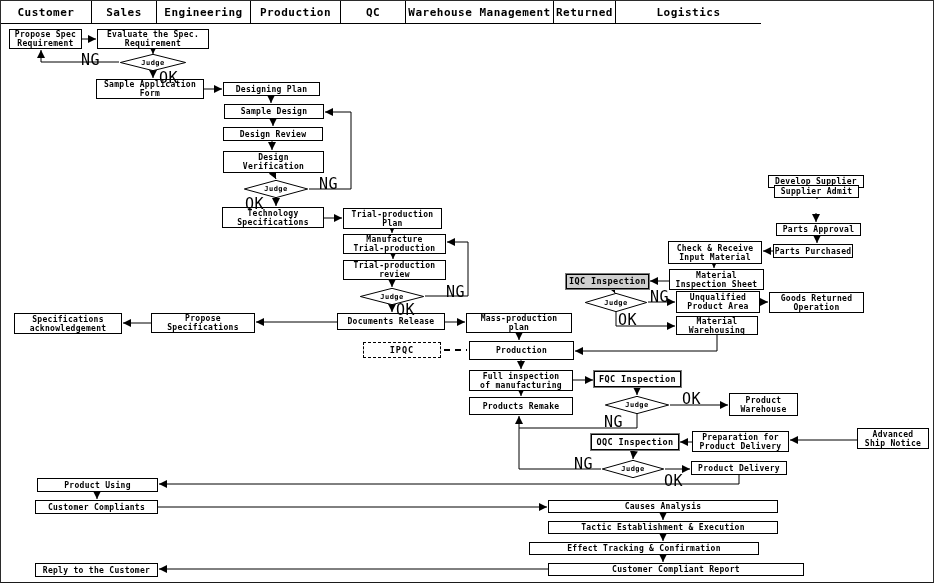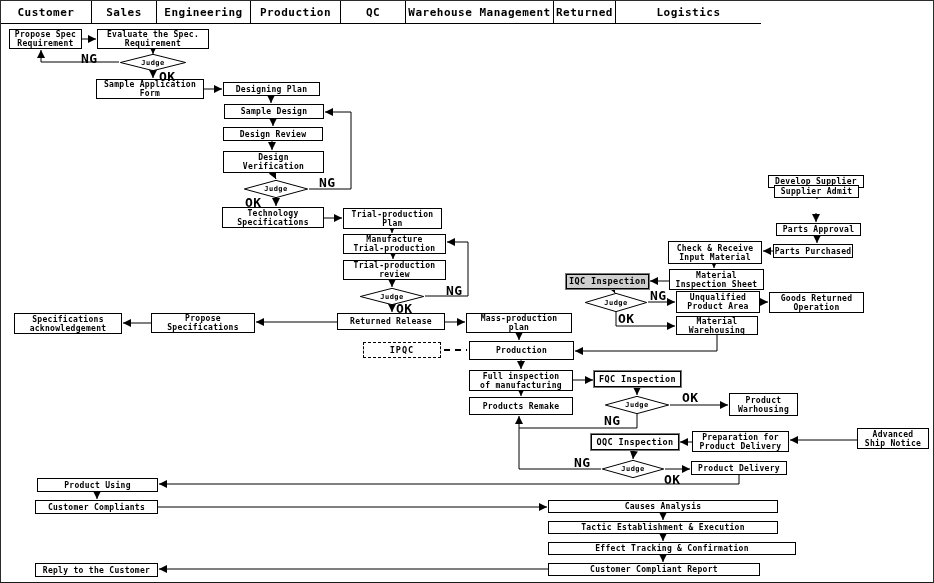--- a/index.html
+++ b/index.html
@@ -35,21 +35,21 @@
   .diamond{position:absolute;z-index:2;}
   .diamond svg{position:absolute;left:0;top:0;width:100%;height:100%;}
   .diamond polygon{fill:#fff;stroke:#000;vector-effect:non-scaling-stroke;}
   .diamond span{
     position:absolute;left:0;top:0;width:100%;height:100%;
     display:flex;align-items:center;justify-content:center;
     font-weight:bold;font-size:7px;letter-spacing:0.5px;
   }
   
   .elabel{
-    position:absolute;z-index:2;font-weight:bold;font-size:13px;letter-spacing:0.5px;
+    position:absolute;z-index:2;font-weight:normal;font-size:15px;letter-spacing:0.5px;
     background:transparent;color:#000;
   }
 </style>
 </head>
 <body>
 
 <div id="canvas">
 
   <div id="header">
     <div class="hcell" style="width:91px">Customer</div>
@@ -133,35 +133,35 @@
   <div class="b" style="left:222px;top:150px;width:101px;height:22px">Design
 Verification</div>
   <div class="b" style="left:221px;top:206px;width:102px;height:21px">Technology
 Specifications</div>
   <div class="b" style="left:342px;top:207px;width:99px;height:21px">Trial-production
 Plan</div>
   <div class="b" style="left:342px;top:233px;width:103px;height:20px">Manufacture
 Trial-production</div>
   <div class="b" style="left:342px;top:259px;width:103px;height:20px">Trial-production
 review</div>
-  <div class="b" style="left:336px;top:312px;width:108px;height:17px">Returned Release</div>
+  <div class="b" style="left:336px;top:312px;width:108px;height:17px">Documents Release</div>
   <div class="b" style="left:150px;top:312px;width:104px;height:20px">Propose
 Specifications</div>
   <div class="b" style="left:13px;top:312px;width:108px;height:21px">Specifications
 acknowledgement</div>
   <div class="b" style="left:465px;top:312px;width:106px;height:20px">Mass-production
 plan</div>
   <div class="b qc dashed" style="left:362px;top:341px;width:78px;height:16px">IPQC</div>
   <div class="b" style="left:468px;top:340px;width:105px;height:19px">Production</div>
   <div class="b" style="left:468px;top:369px;width:104px;height:21px">Full inspection
 of manufacturing</div>
   <div class="b qc" style="left:593px;top:370px;width:87px;height:16px">FQC Inspection</div>
   <div class="b" style="left:468px;top:396px;width:104px;height:18px">Products Remake</div>
   <div class="b" style="left:728px;top:392px;width:69px;height:23px">Product
-Warhousing</div>
+Warehouse</div>
   <div class="b" style="left:767px;top:174px;width:96px;height:13px">Develop Supplier</div>
   <div class="b" style="left:773px;top:184px;width:85px;height:13px">Supplier Admit</div>
   <div class="b" style="left:775px;top:222px;width:85px;height:13px">Parts Approval</div>
   <div class="b" style="left:772px;top:243px;width:80px;height:14px">Parts Purchased</div>
   <div class="b" style="left:667px;top:240px;width:94px;height:23px">Check &amp; Receive
 Input Material</div>
   <div class="b" style="left:668px;top:268px;width:95px;height:21px">Material
 Inspection Sheet</div>
   <div class="b qc gray" style="left:565px;top:273px;width:83px;height:15px">IQC Inspection</div>
   <div class="b" style="left:675px;top:290px;width:84px;height:22px">Unqualified
@@ -173,22 +173,22 @@
   <div class="b qc" style="left:590px;top:433px;width:88px;height:16px">OQC Inspection</div>
   <div class="b" style="left:691px;top:430px;width:97px;height:21px">Preparation for
 Product Delivery</div>
   <div class="b" style="left:856px;top:427px;width:72px;height:21px">Advanced
 Ship Notice</div>
   <div class="b" style="left:690px;top:460px;width:96px;height:14px">Product Delivery</div>
   <div class="b" style="left:36px;top:477px;width:121px;height:14px">Product Using</div>
   <div class="b" style="left:34px;top:499px;width:123px;height:14px">Customer Compliants</div>
   <div class="b" style="left:547px;top:499px;width:230px;height:13px">Causes Analysis</div>
   <div class="b" style="left:547px;top:520px;width:230px;height:13px">Tactic Establishment &amp; Execution</div>
-  <div class="b" style="left:547px;top:541px;width:248px;height:13px">Effect Tracking &amp; Confirmation</div>
-  <div class="b" style="left:547px;top:562px;width:212px;height:13px">Customer Compliant Report</div>
+  <div class="b" style="left:528px;top:541px;width:230px;height:13px">Effect Tracking &amp; Confirmation</div>
+  <div class="b" style="left:547px;top:562px;width:256px;height:13px">Customer Compliant Report</div>
   <div class="b" style="left:34px;top:562px;width:123px;height:14px">Reply to the Customer</div>
 
   <div class="diamond" style="left:118px;top:53px;width:68px;height:17px">
     <svg viewBox="0 0 100 100" preserveAspectRatio="none">
         <polygon points="50,2 98,50 50,98 2,50"></polygon>
       </svg>
       <span>Judge</span>
   </div>
   <div class="diamond" style="left:242px;top:179px;width:66px;height:18px">
     <svg viewBox="0 0 100 100" preserveAspectRatio="none">

